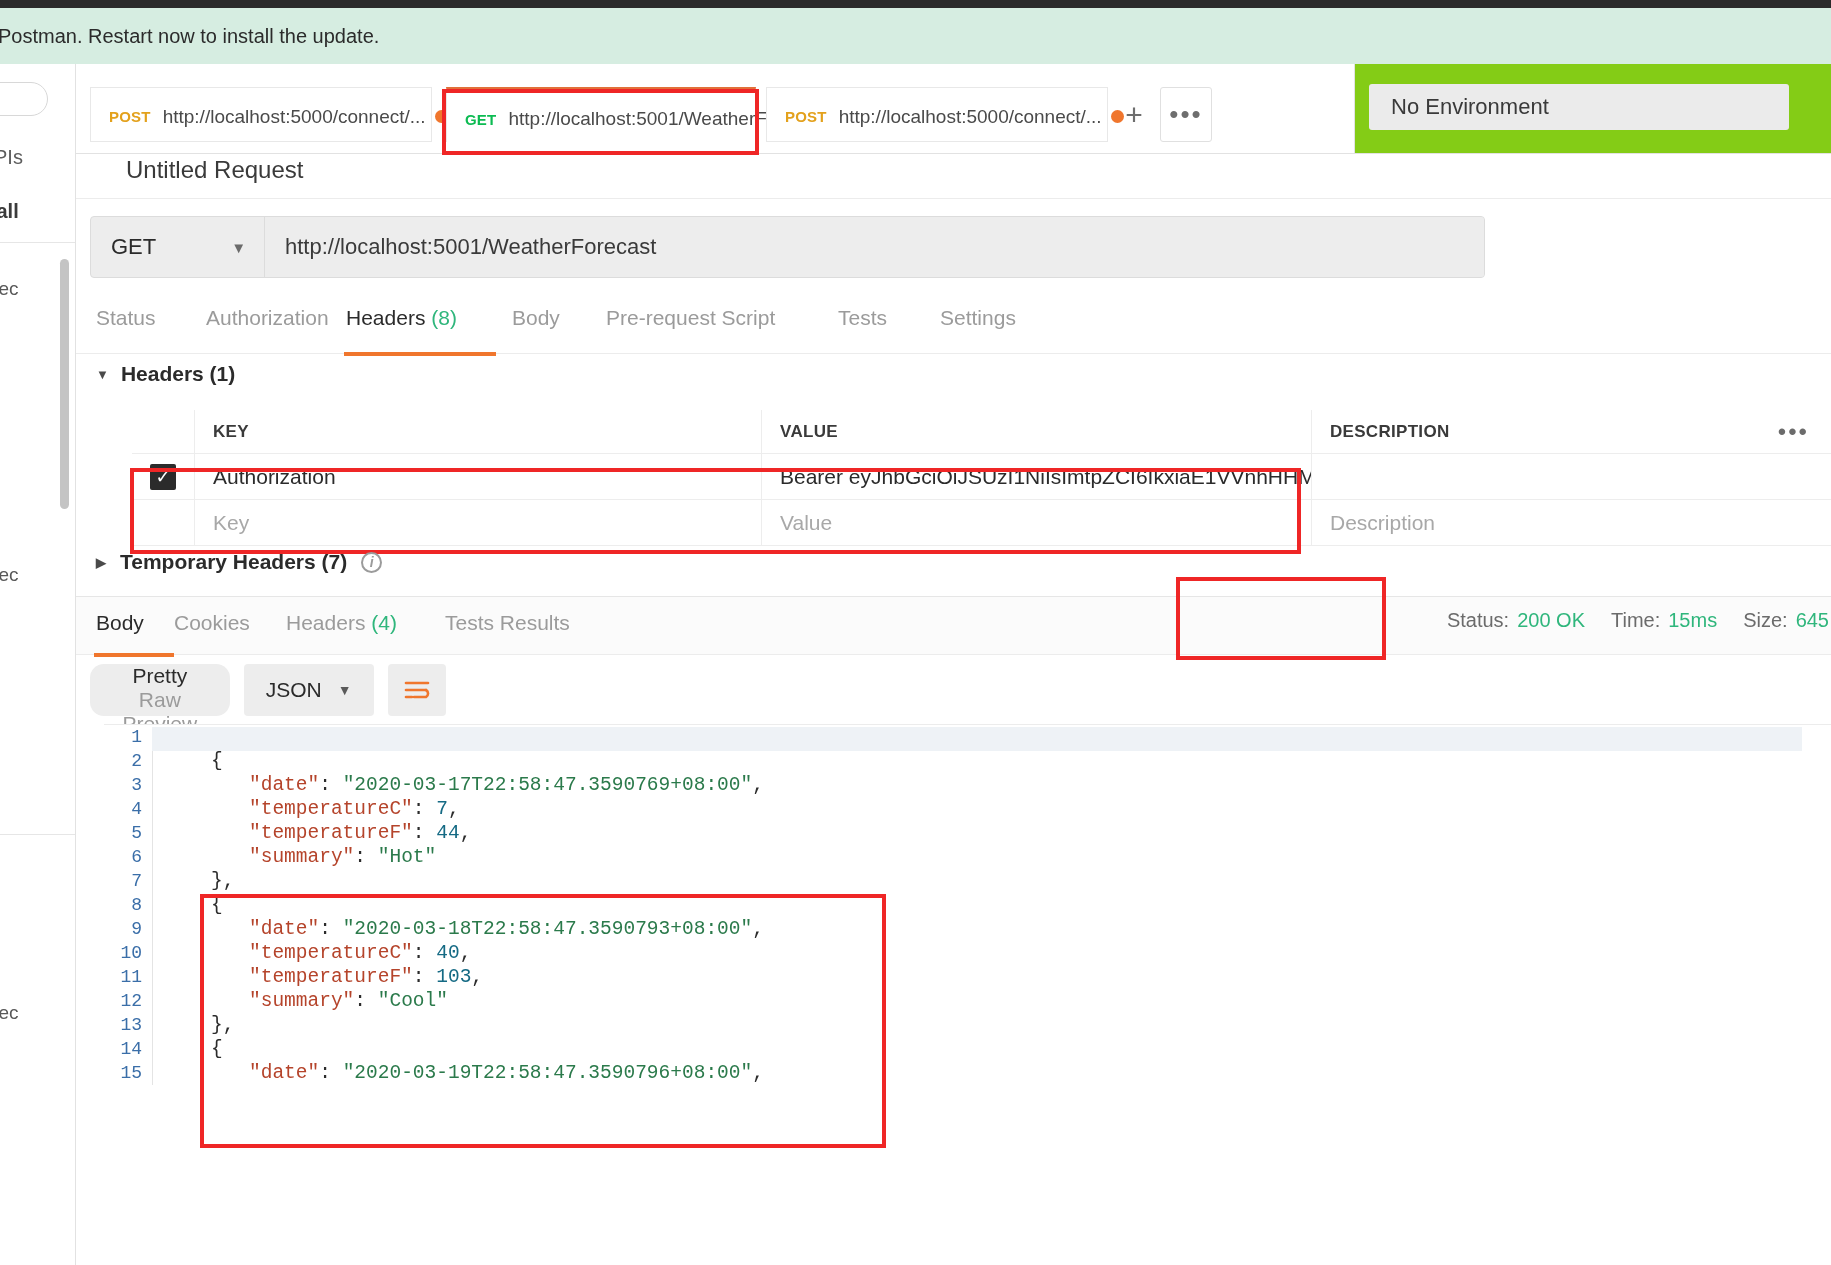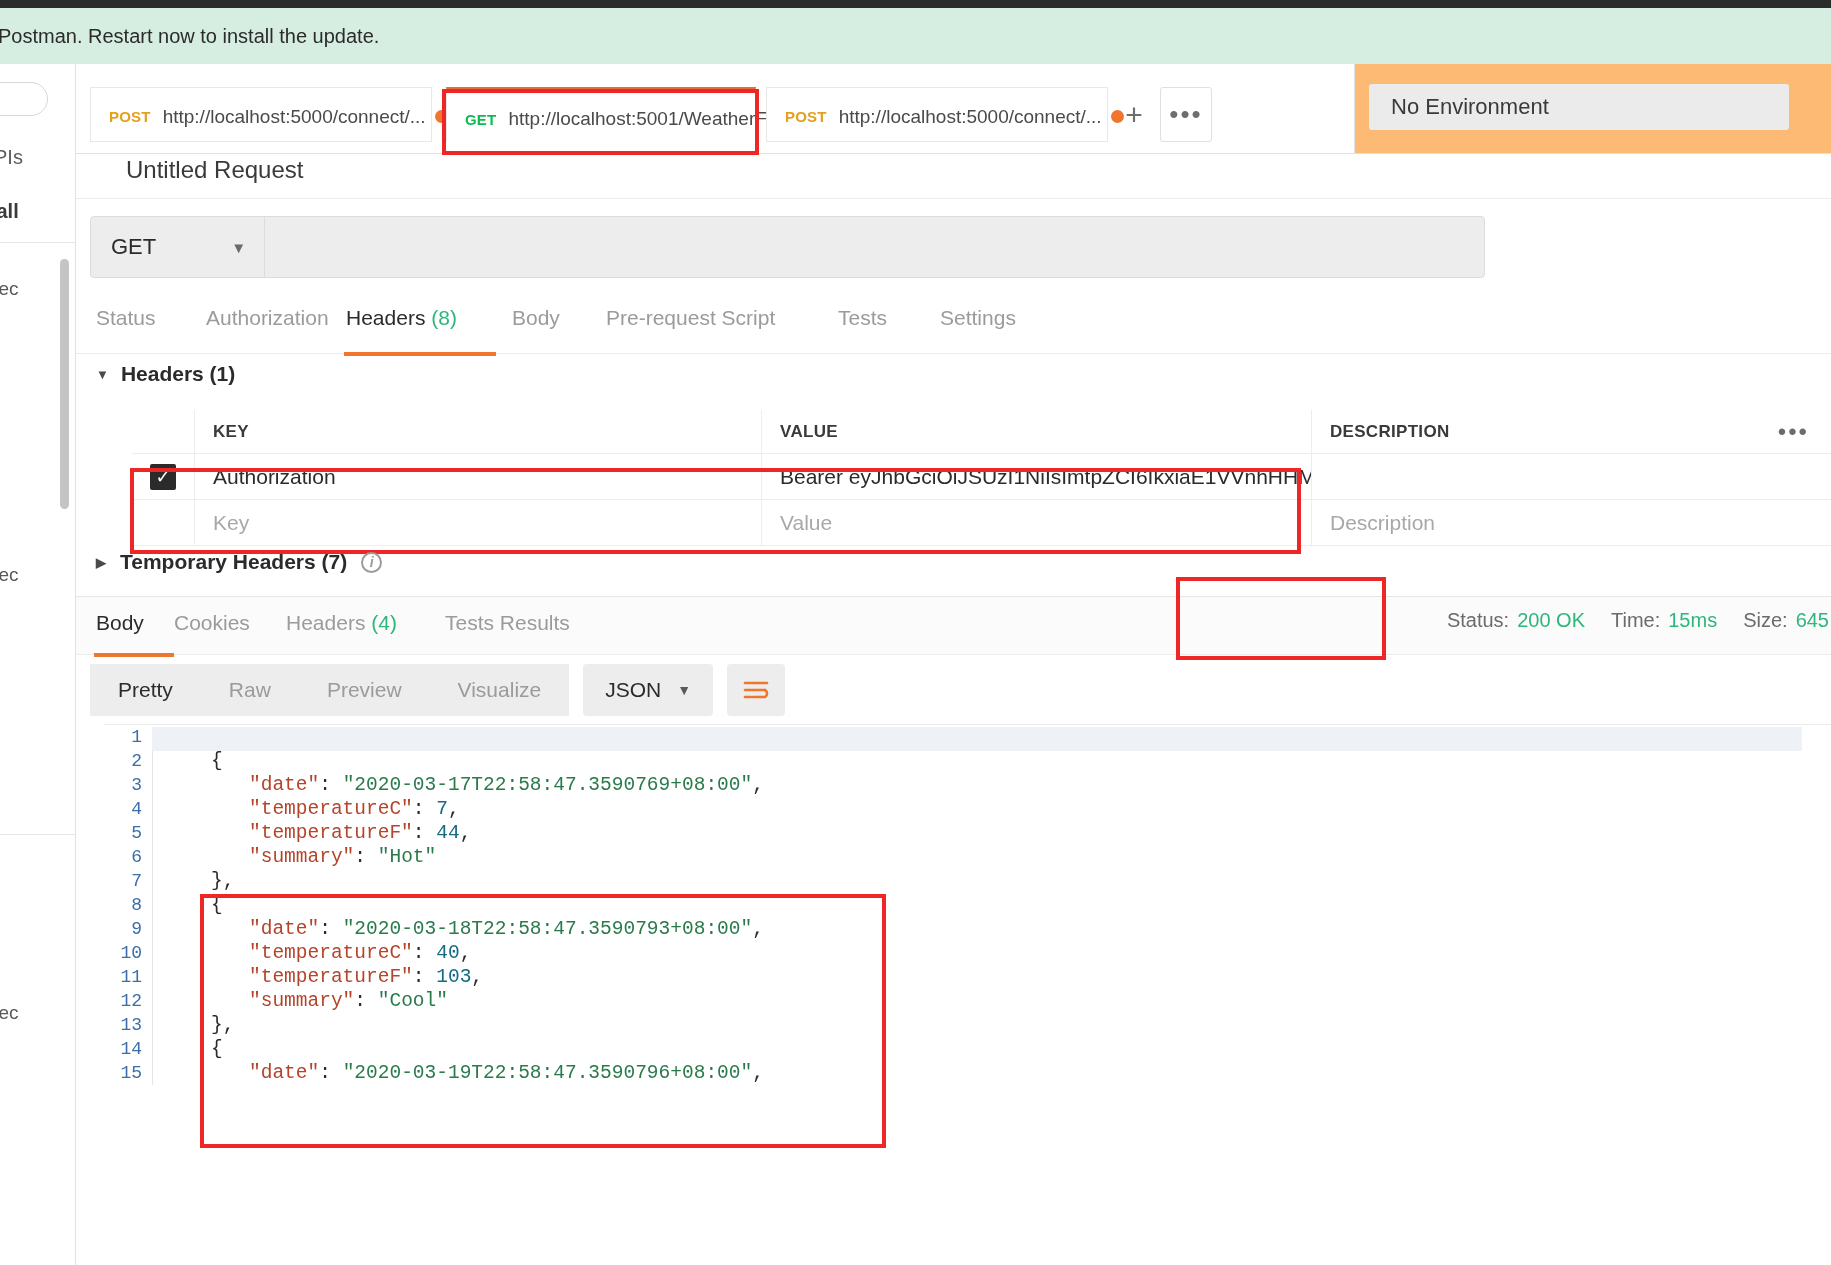--- a/index.html
+++ b/index.html
@@ -118,21 +118,21 @@
   .tab-addbtn { left: 1032px; width: 52px; font-size: 30px; font-weight: 300; }
   .tab-morebtn {
     left: 1084px; width: 52px; font-size: 26px; letter-spacing: 2px;
     border: 1px solid #e0e0e0; border-radius: 3px;
   }
 
   
   .env-wrap {
     position: absolute; left: 1278px; top: 0;
     width: 477px; height: 90px;
-    background: #fdba74;
+    background: #84cc16;
     border-left: 1px solid #e2e2e2;
     border-bottom: 1px solid #e2e2e2;
   }
   .env-select {
     position: absolute; left: 14px; top: 20px;
     width: 420px; height: 46px;
     background: #ebebeb; border-radius: 3px;
     display: flex; align-items: center;
     padding-left: 22px;
     font-size: 22px; color: #3a3a3a;
@@ -299,21 +299,21 @@
   }
 
   
   .fmt-bar {
     position: absolute; left: 14px; top: 600px;
     height: 52px;
     display: flex; align-items: center; gap: 14px;
   }
   .fmt-group {
     display: flex; align-items: center;
-    background: #ededed; border-radius: 0; height: 52px;
+    background: #ededed; border-radius: 14px; height: 52px; flex-direction: column;
   }
   .fmt-btn {
     padding: 0 28px; height: 52px;
     display: flex; align-items: center;
     font-size: 21px; color: #9b9b9b;
   }
   .fmt-btn.active { color: #2b2b2b; }
   .fmt-type {
     display: flex; align-items: center; gap: 16px;
     background: #ededed; border-radius: 4px;
@@ -423,20 +423,21 @@
   </div>
 
   <div class="req-title">Untitled Request</div>
   <div class="req-title-sep"></div>
 
   <div class="urlbar">
     <div class="method-select">
       <span>GET</span>
       <span class="method-caret">▼</span>
     </div>
+    <input class="url-input" value="http://localhost:5001/WeatherForecast" style="">
   </div>
 
   <div class="req-subtabs">
     <div class="subtab" style="left:20px">Status</div>
     <div class="subtab" style="left:130px">Authorization</div>
     <div class="subtab active" style="left:270px">
       <span>Headers</span>
       <span class="cnt">(8)</span>
     </div>
     <div class="subtab" style="left:436px">Body</div>

